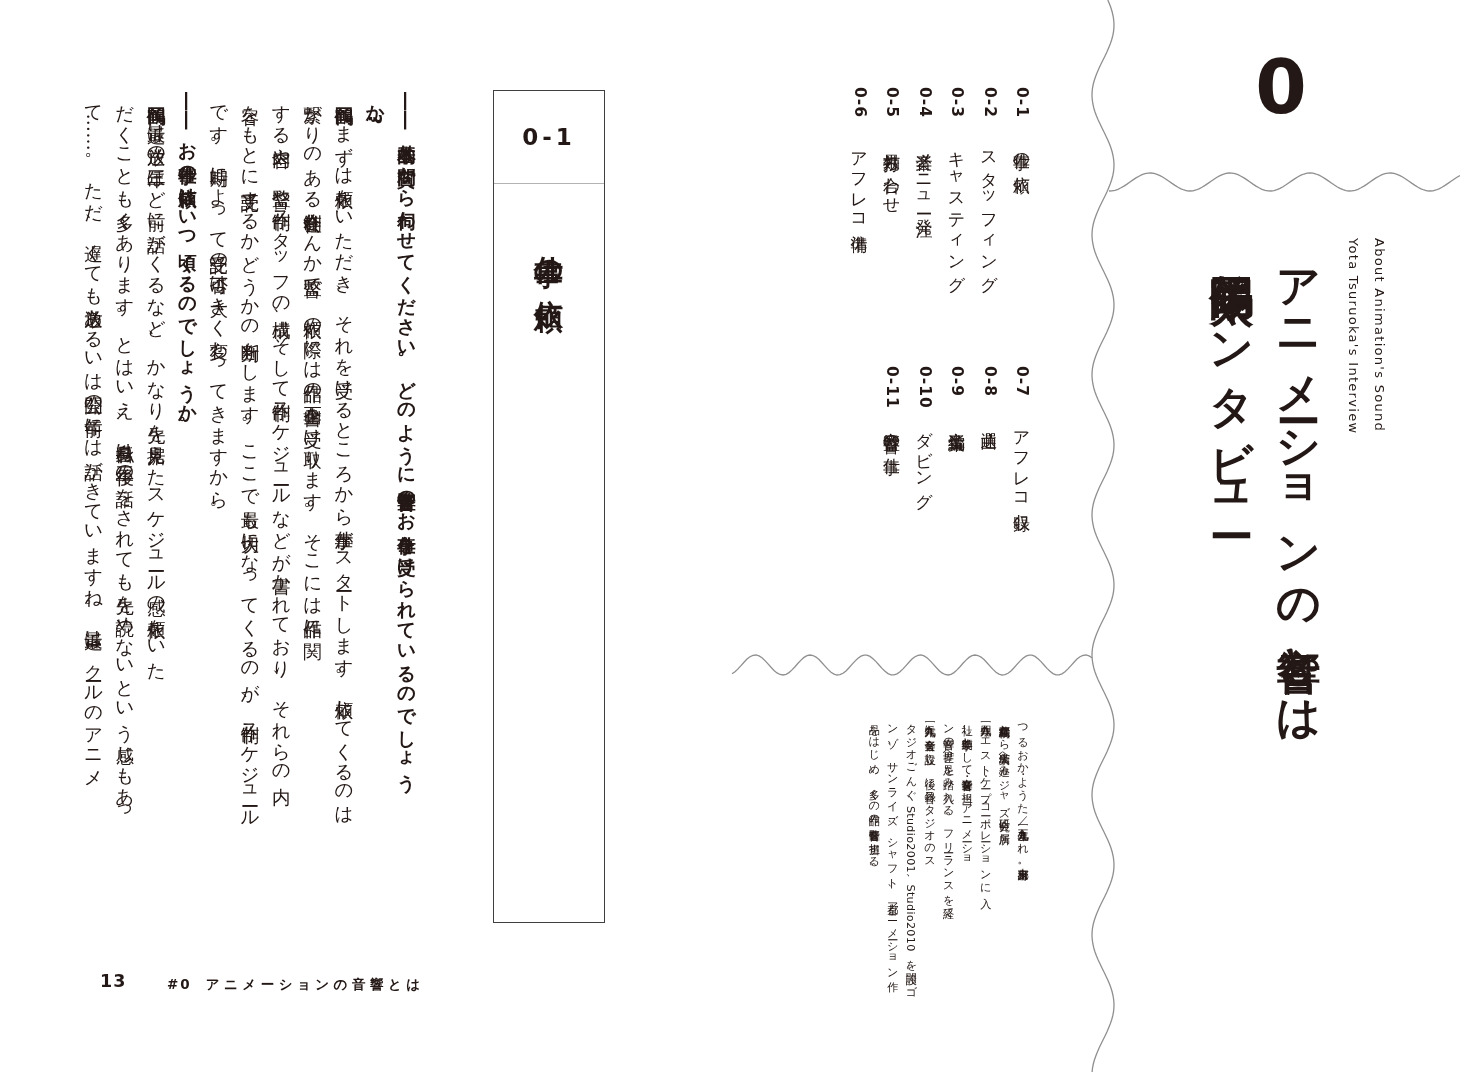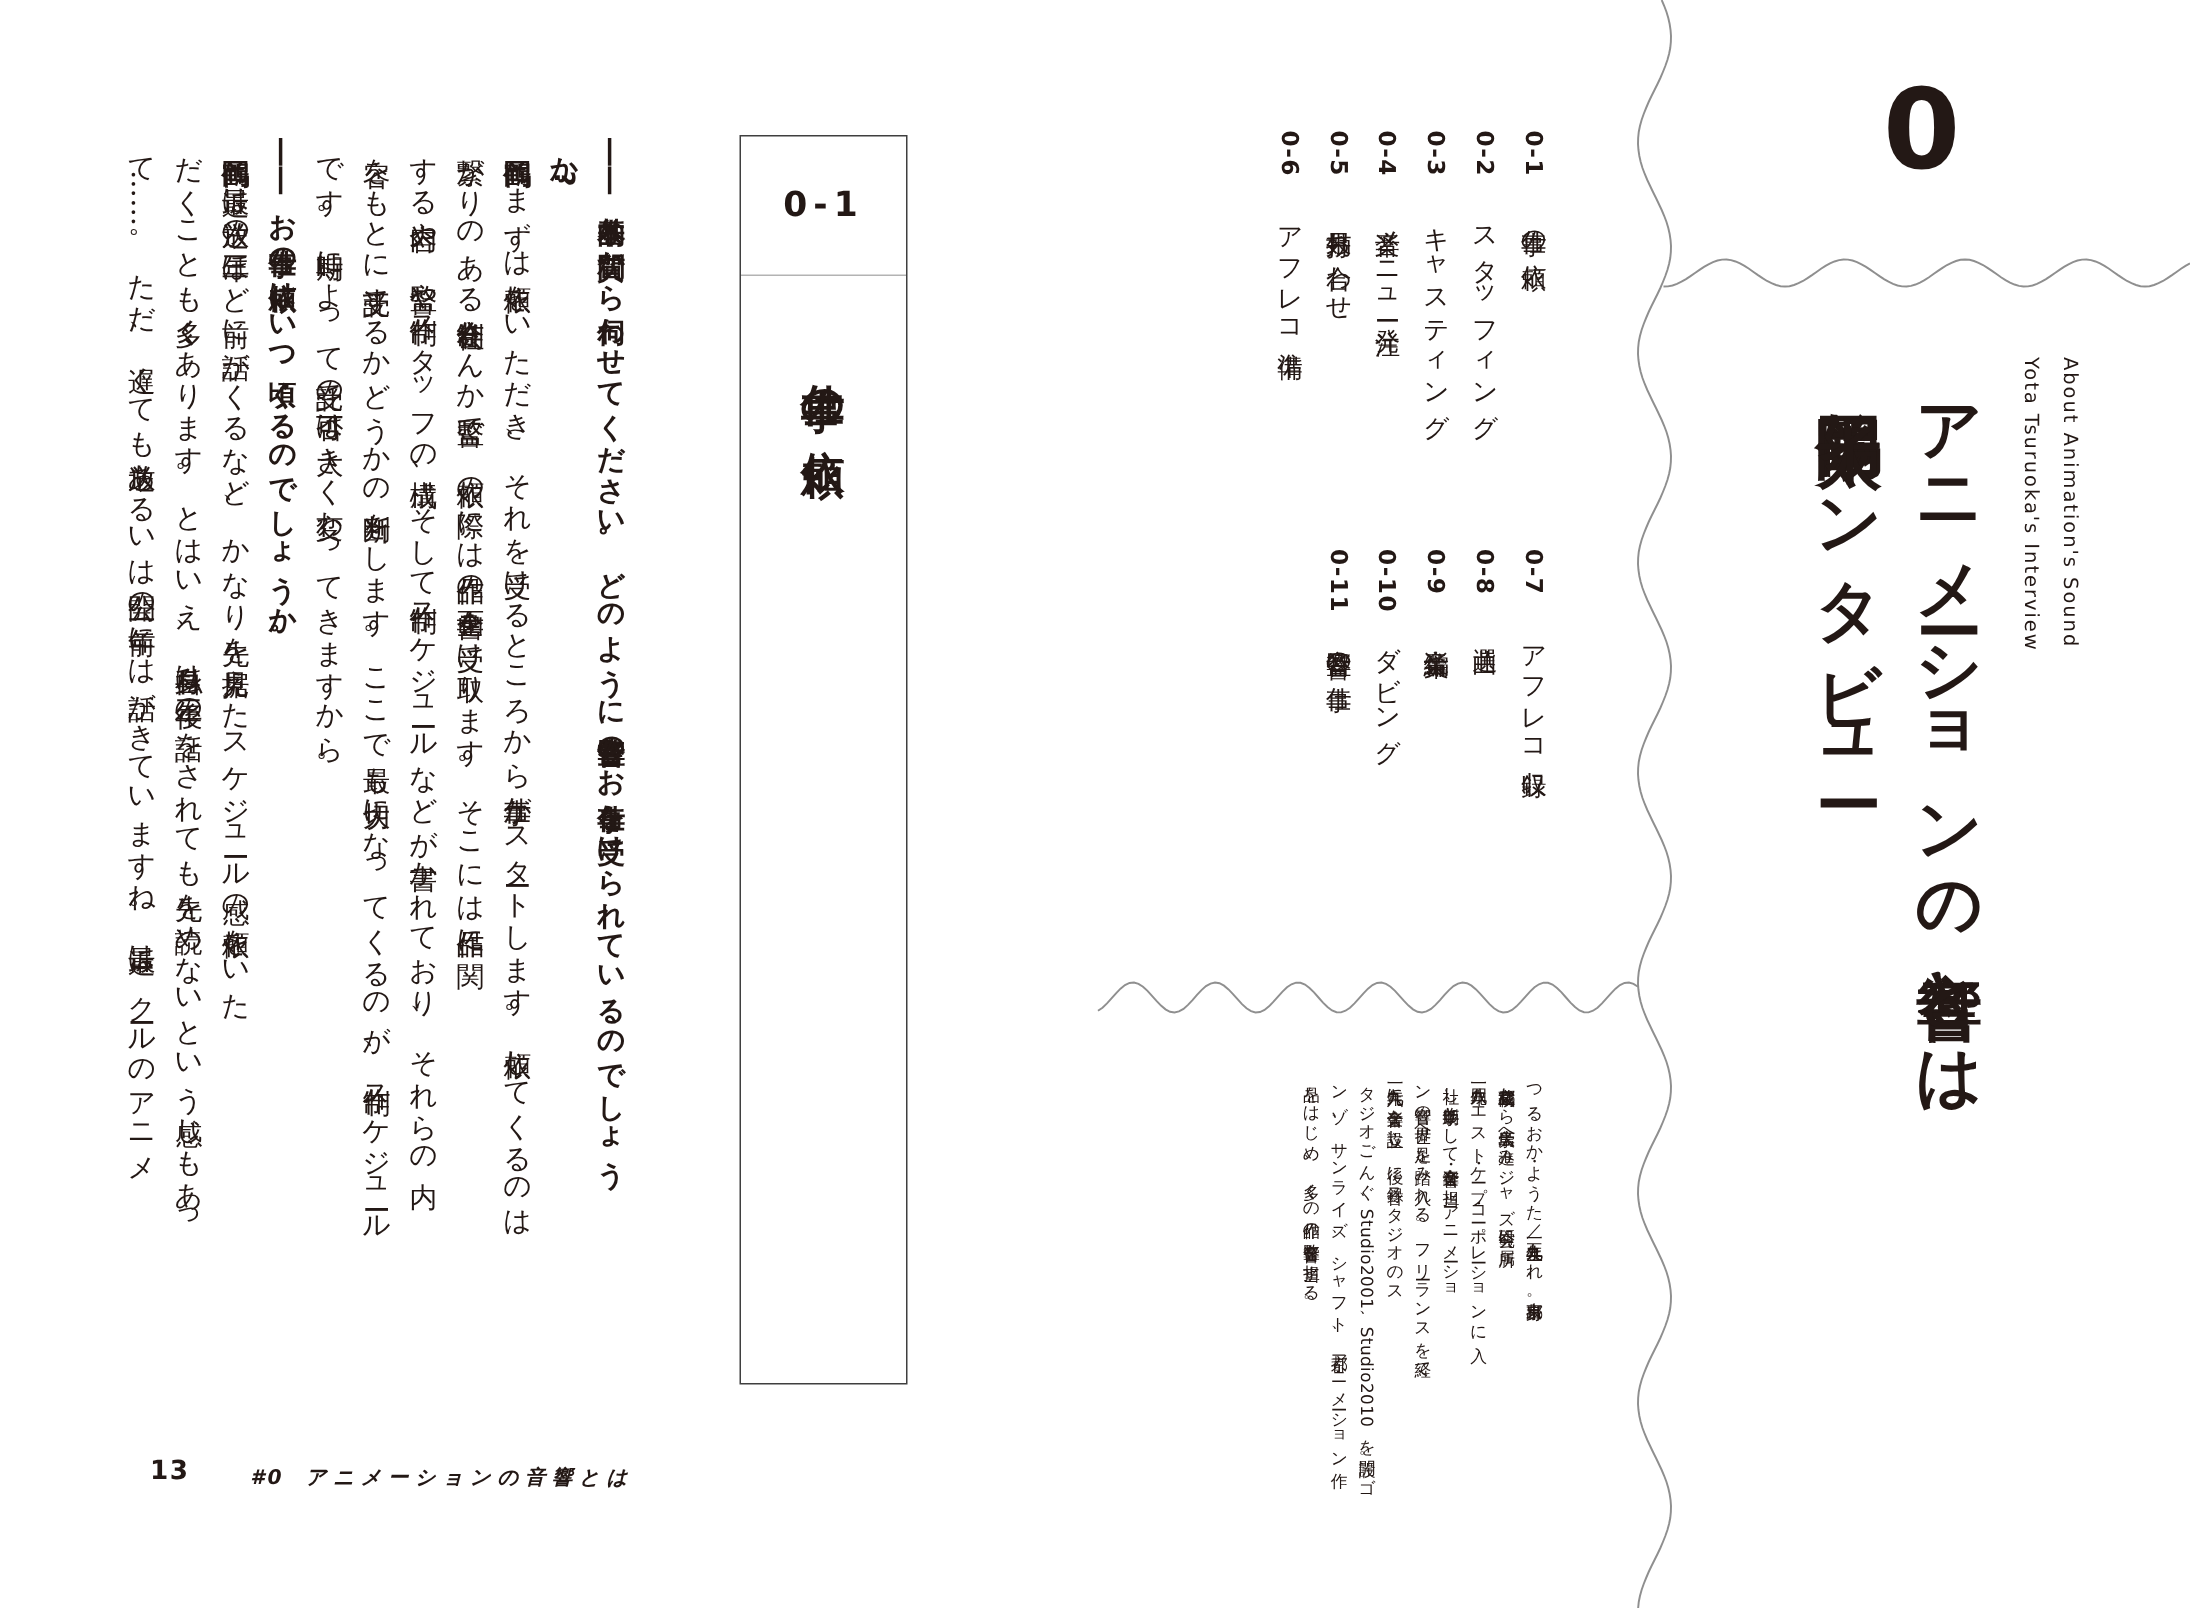--- a/index.html
+++ b/index.html
@@ -44,21 +44,21 @@
     color:var(--ink);
   }
 
   
   .pagenum{
     position:absolute;left:100px;top:971px;
     font-weight:700;font-size:17.5px;letter-spacing:1px;
   }
   .chapter-ref{
     position:absolute;left:167px;top:976px;
-    font-weight:600;font-size:13.5px;letter-spacing:4.5px;white-space:nowrap;font-style:italic;
+    font-weight:600;font-size:13.5px;letter-spacing:4.5px;white-space:nowrap;
   }
   .chapter-ref .hash{margin-right:14px;letter-spacing:2px;}
 
   
   .toc{
     position:absolute;writing-mode:vertical-rl;color:var(--ink);
     font-size:17px;
   }
   #toc-g1{right:422px;top:87px;height:280px;}
   #toc-g2{right:422px;top:366px;height:280px;}

